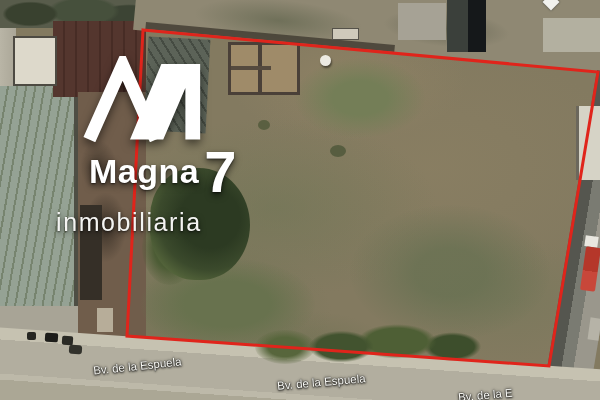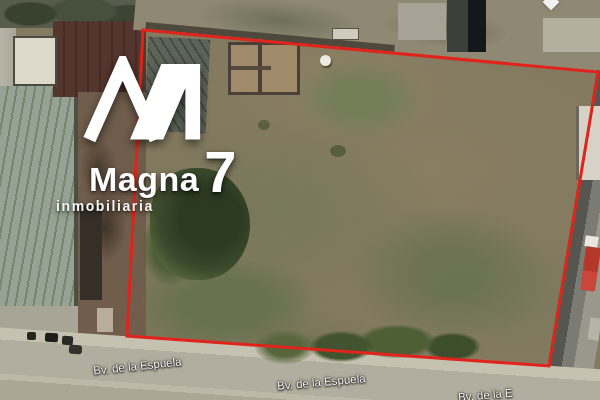--- a/index.html
+++ b/index.html
@@ -73,26 +73,26 @@
       background:linear-gradient(#c6c2b1 0 12px,#b2ae9f 12px 46px,#bdb9a9 46px 52px,#aba795 52px);}
   .car1{left:27px;top:332px;width:9px;height:8px;background:#262622;border-radius:2px;}
   .car2{left:45px;top:333px;width:13px;height:9px;background:#1d1d1a;border-radius:2px;transform:rotate(4deg);}
   .car3{left:62px;top:336px;width:11px;height:9px;background:#2a2a25;border-radius:2px;transform:rotate(4deg);}
   .car4{left:69px;top:345px;width:13px;height:9px;background:#32322c;border-radius:3px;transform:rotate(4deg);}
   
   .boundary-svg{left:0;top:0;width:600px;height:400px;pointer-events:none;}
   
   .logo{left:56px;top:56px;color:#fff;}
   .logo .m-icon{display:block;margin-left:26px;width:120px;height:86px;filter:drop-shadow(0 4px 5px rgba(0,0,0,.55));}
-  .logo .row{display:flex;align-items:flex-end;margin-top:3px;padding-left:33px;}
+  .logo .row{display:flex;align-items:center;margin-top:3px;padding-left:33px;}
   .logo .brand{font-size:34px;font-weight:bold;letter-spacing:.5px;line-height:1;
       text-shadow:0 3px 7px rgba(0,0,0,.6),0 1px 2px rgba(0,0,0,.55);}
   .logo .num{font-size:58px;font-weight:bold;line-height:.85;margin-left:5px;margin-top:2px;
       text-shadow:0 3px 7px rgba(0,0,0,.6),0 1px 2px rgba(0,0,0,.55);}
-  .logo .sub{font-size:14px;font-weight:700;letter-spacing:1.6px;margin-top:2px;color:#f4f4f2;
+  .logo .sub{font-size:25px;font-weight:400;letter-spacing:1.6px;margin-top:12px;color:#f4f4f2;
       text-shadow:0 2px 6px rgba(0,0,0,.6),0 1px 2px rgba(0,0,0,.55);}
   
   .street-label{position:absolute;color:#fafaf5;font-size:11.5px;white-space:nowrap;
       text-shadow:0 0 3px rgba(20,20,20,.95),0 1px 2px rgba(0,0,0,.85),0 0 1px rgba(0,0,0,.9);}
   .l1{left:93px;top:360px;transform:rotate(-6deg);}
   .l2{left:277px;top:376px;transform:rotate(-5deg);}
   .l3{left:458px;top:389px;transform:rotate(-5deg);}
 </style>
 </head>
 <body>

